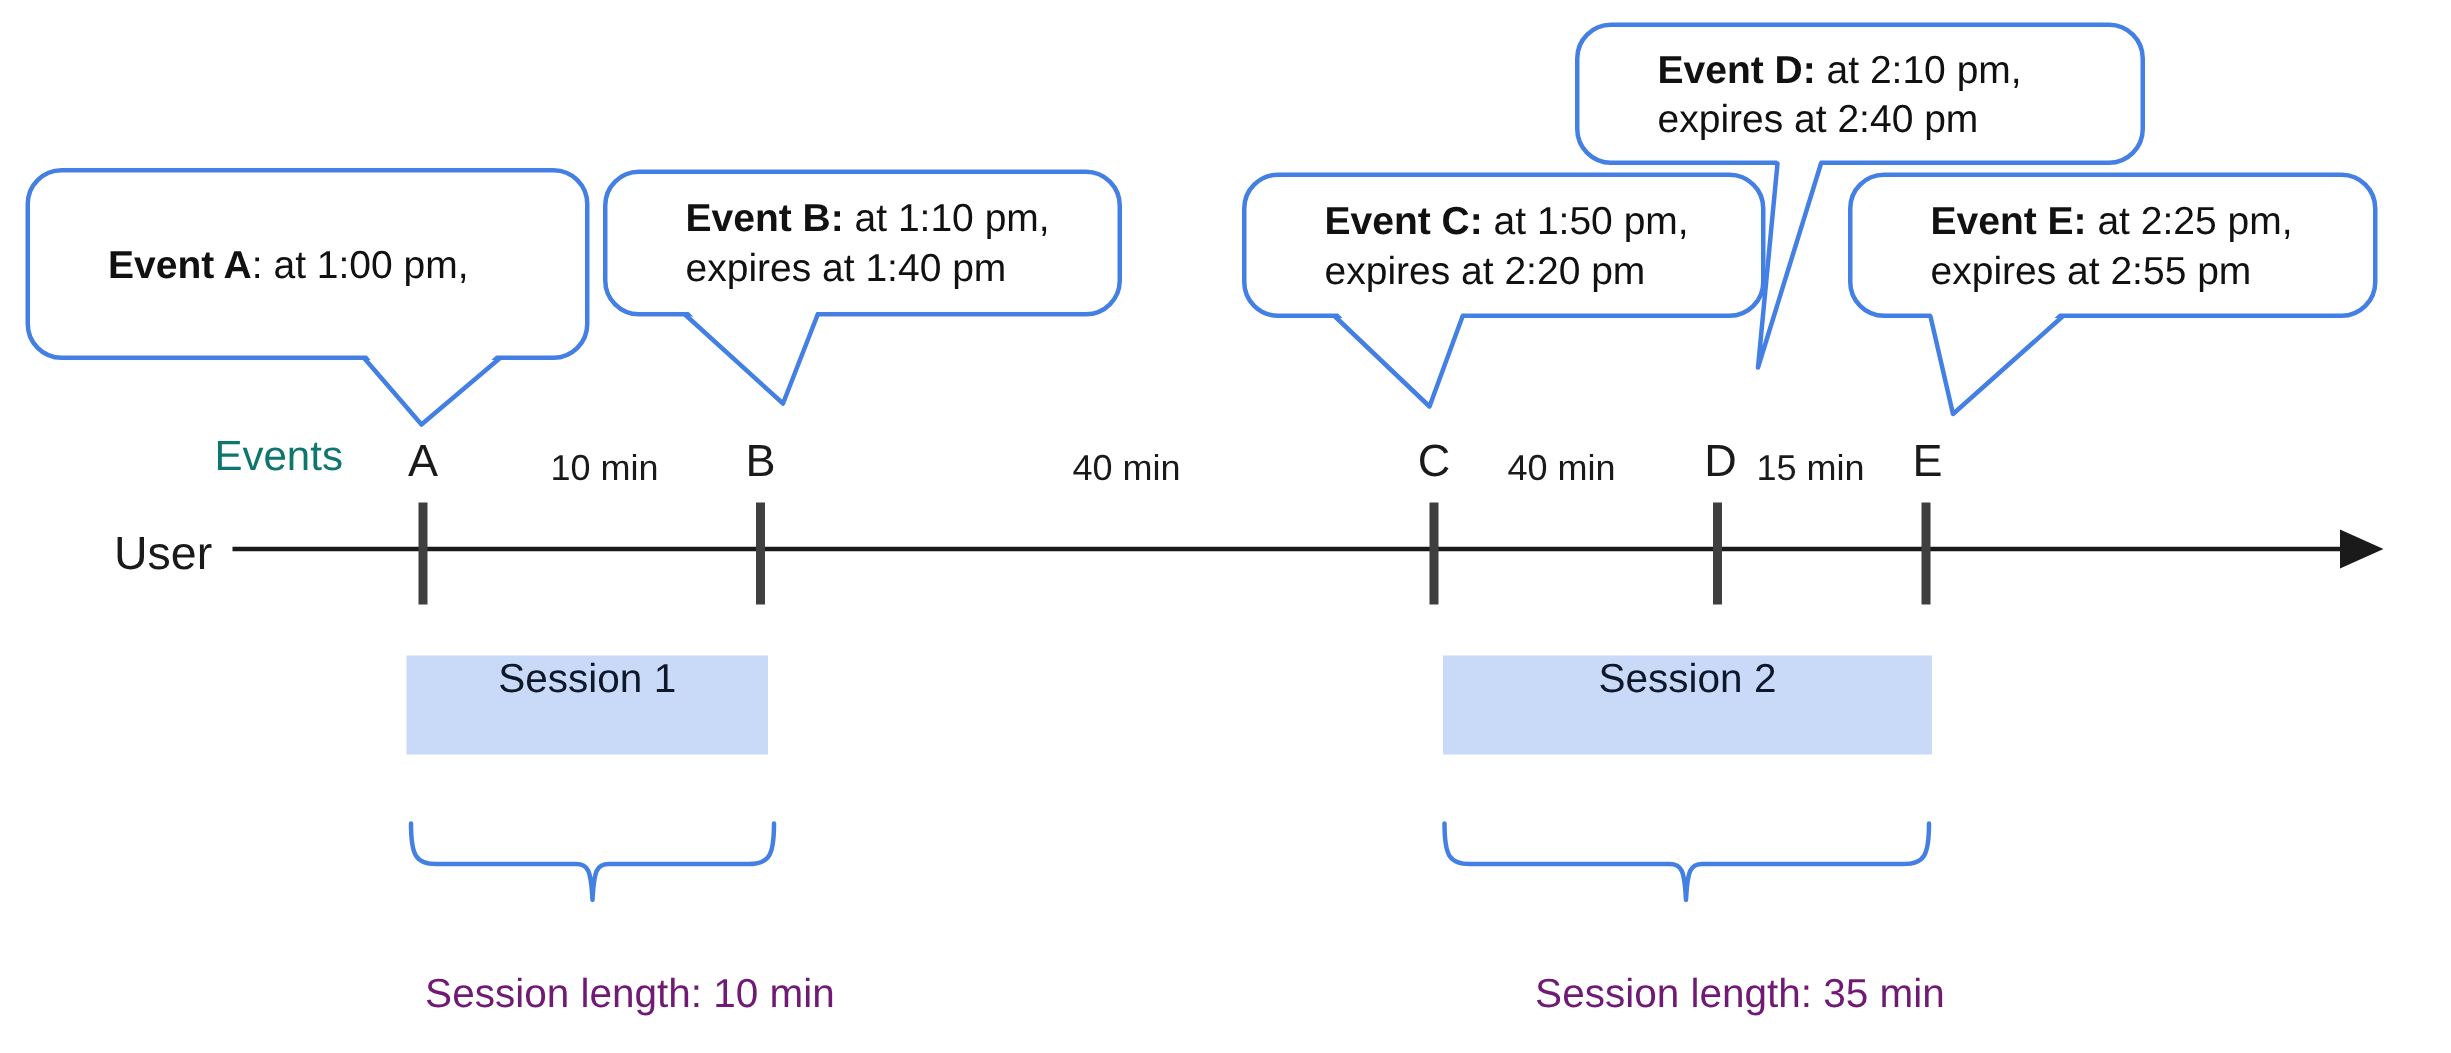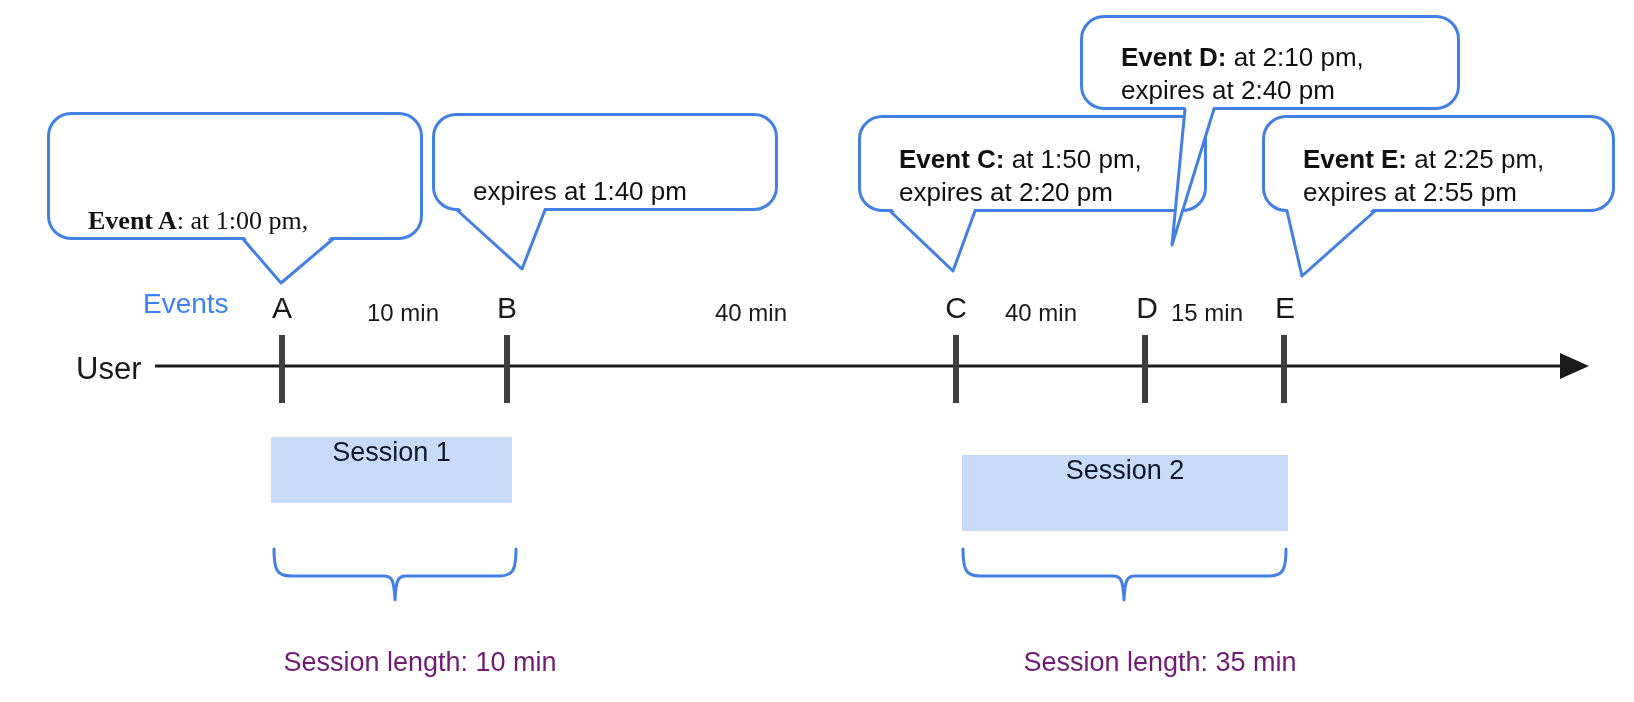--- a/index.html
+++ b/index.html
@@ -2,45 +2,46 @@
 <html><head>
 <meta charset="utf-8">
 <style>
   html,body{margin:0;padding:0;background:#fff;}
   #canvas{
     position:relative;width:1634px;height:702px;background:#ffffff;overflow:hidden;
     font-family:"Liberation Sans", sans-serif;color:#111;
   }
   .bubble{
     position:absolute;background:#fff;border:3px solid #4480e4;border-radius:24px;
-    box-sizing:border-box;display:flex;flex-direction:column;justify-content:flex-end;
-    padding-left:38px;font-size:26px;line-height:33px;color:#111;z-index:1;margin-left:30px;
+    box-sizing:border-box;display:flex;flex-direction:column;justify-content:center;
+    padding-left:52px;font-size:26px;line-height:33px;color:#111;z-index:1;
   }
   .bubble .b{font-weight:bold;}
-  .rowlabel{position:absolute;font-size:28px;color:#3b82f6;white-space:nowrap;z-index:3;}
+  .rowlabel{position:absolute;font-size:28px;color:#0f766e;white-space:nowrap;z-index:3;}
   .evletter{position:absolute;font-size:30px;color:#1a1a1a;transform:translateX(-50%);white-space:nowrap;z-index:3;}
   .interval{position:absolute;font-size:24px;color:#1a1a1a;transform:translateX(-50%);white-space:nowrap;z-index:3;}
   .userlabel{position:absolute;font-size:31px;color:#1a1a1a;white-space:nowrap;z-index:3;}
   .session{
     position:absolute;background:#c9daf8;display:flex;justify-content:center;
     font-size:27px;color:#0f172a;z-index:1;
   }
   .slen{position:absolute;font-size:27px;color:#701a75;transform:translateX(-50%);white-space:nowrap;z-index:3;}
   #overlay{position:absolute;left:0;top:0;z-index:2;pointer-events:none;}
 </style>
 </head>
 <body>
 
 <div id="canvas">
 
-  <div class="bubble" style="left:17px;top:112px;width:376px;height:128px;font-family:Liberation Serif, serif;">
+  <div class="bubble" style="left:17px;top:112px;width:376px;height:128px;">
     <div><span class="b">Event A</span><span>: at 1:00 pm,</span></div>
   </div>
 
   <div class="bubble" style="left:402px;top:113px;width:346px;height:98px;">
+    <div><span class="b">Event B:</span><span> at 1:10 pm,</span></div>
     <div>expires at 1:40 pm</div>
   </div>
 
   <div class="bubble" style="left:828px;top:115px;width:349px;height:97px;">
     <div><span class="b">Event C:</span><span> at 1:50 pm,</span></div>
     <div>expires at 2:20 pm</div>
   </div>
 
   <div class="bubble" style="left:1050px;top:15px;width:380px;height:95px;">
     <div><span class="b">Event D:</span><span> at 2:10 pm,</span></div>
@@ -62,21 +63,21 @@
   <div class="interval" style="left:403px;top:299px;">10 min</div>
   <div class="interval" style="left:751px;top:299px;">40 min</div>
   <div class="interval" style="left:1041px;top:299px;">40 min</div>
   <div class="interval" style="left:1207px;top:299px;">15 min</div>
 
   <div class="userlabel" style="left:63px;top:351px;margin-left:13px;">User</div>
 
   <div class="session" style="left:271px;top:437px;width:241px;height:66px;">
     <span>Session 1</span>
   </div>
-  <div class="session" style="left:962px;top:455px;width:326px;height:76px;">
+  <div class="session" style="left:962px;top:437px;width:326px;height:66px;">
     <span>Session 2</span>
   </div>
 
   <div class="slen" style="left:420px;top:647px;">Session length: 10 min</div>
   <div class="slen" style="left:1160px;top:647px;">Session length: 35 min</div>
 
   <svg id="overlay" width="1634" height="702" viewBox="0 0 1634 702">
 
     <line x1="155" y1="366" x2="1560" y2="366" stroke="#1a1a1a" stroke-width="3"></line>
     <polygon points="1560,353 1589,366 1560,379" fill="#1a1a1a"></polygon>

